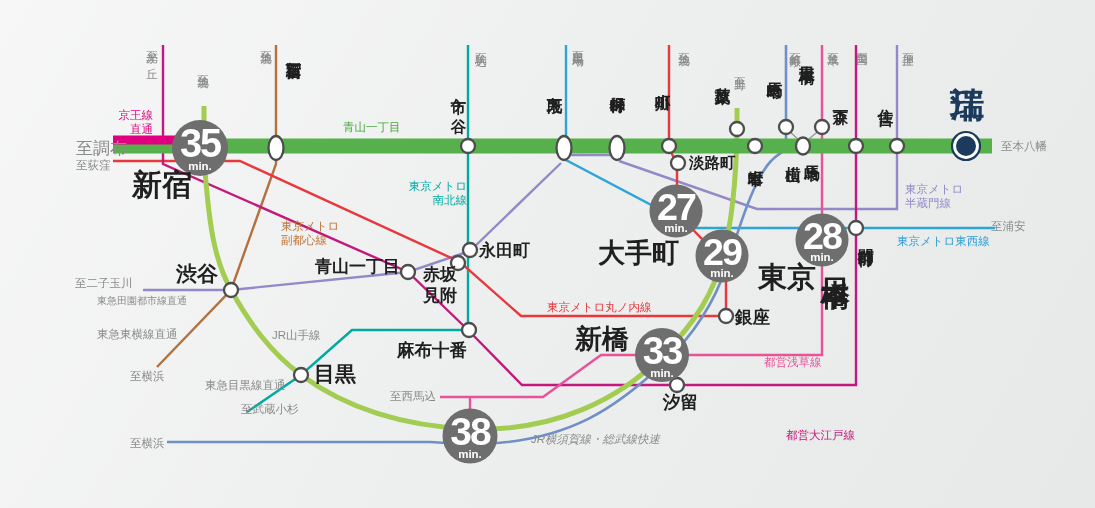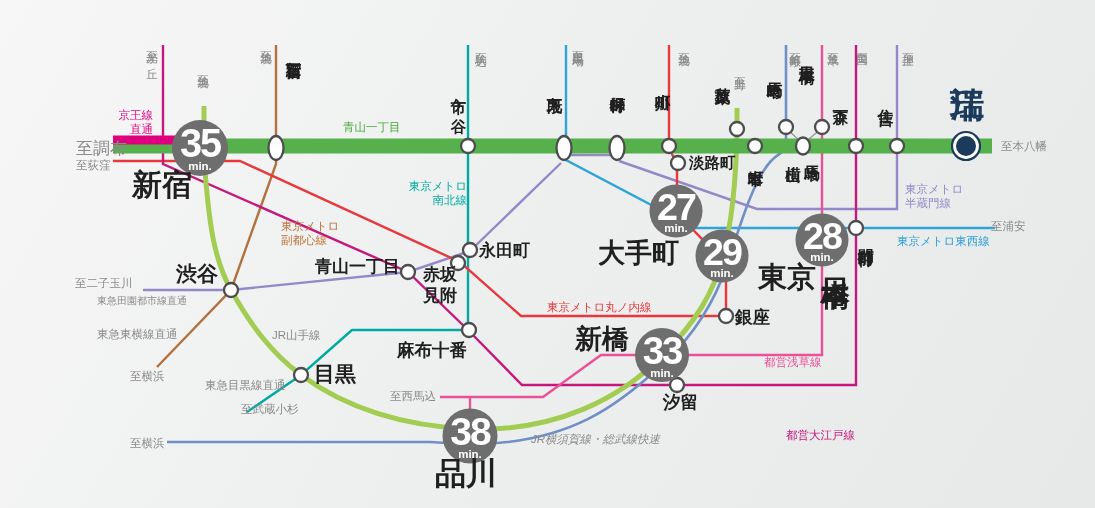--- a/index.html
+++ b/index.html
@@ -132,21 +132,20 @@
       <div class="lbl name" style="font-size: 17px; left: 479px; top: 241px;">永田町</div>
       <div class="lbl name" style="font-size: 17px; left: 423px; top: 265px;">赤坂
 見附</div>
       <div class="lbl name" style="font-size: 17.5px; left: 397px; top: 340px;">麻布十番</div>
       <div class="lbl name" style="font-size: 15.5px; left: 689px; top: 154px;">淡路町</div>
       <div class="lbl name" style="font-size: 17.5px; left: 735px; top: 307px;">銀座</div>
       <div class="lbl name" style="font-size: 27px; left: 598px; top: 237px;">大手町</div>
       <div class="lbl name" style="font-size: 29px; left: 750px; top: 260px; margin-left: 8px;">東京</div>
       <div class="lbl name" style="font-size: 27px; left: 575px; top: 323px;">新橋</div>
       <div class="lbl name" style="font-size: 17.5px; left: 663px; top: 392px;">汐留</div>
-      <div class="lbl name" style="font-size: 31px; left: 435px; top: 455px;">品川</div>
       <div class="lbl" style="font-size: 11.5px; color: rgb(74, 166, 60); left: 343px; top: 120px;">青山一丁目</div>
       <div class="lbl" style="font-size: 11.5px; color: rgb(232, 56, 61); left: 547px; top: 300px;">東京メトロ丸ノ内線</div>
       <div class="lbl" style="font-size: 11.5px; color: rgb(232, 82, 152); left: 764px; top: 355px;">都営浅草線</div>
       <div class="lbl" style="font-size: 11.5px; color: rgb(196, 24, 127); left: 786px; top: 387px; margin-top: 41px;">都営大江戸線</div>
       <div class="lbl" style="font-size: 11.5px; color: rgb(43, 159, 216); left: 897px; top: 234px;">東京メトロ東西線</div>
       <div class="lbl" style="font-size: 11.5px; color: rgb(138, 138, 138); left: 272px; top: 328px;">JR山手線</div>
       <div class="lbl" style="font-size: 11.5px; color: rgb(138, 138, 138); left: 531px; top: 432px; font-style: italic;">JR横須賀線・総武線快速</div>
       <div class="lbl" style="font-size: 10px; color: rgb(138, 138, 138); left: 97px; top: 295px;">東急田園都市線直通</div>
       <div class="lbl" style="font-size: 11.5px; color: rgb(138, 138, 138); left: 97px; top: 328px; font-family: Liberation Mono, monospace;">東急東横線直通</div>
       <div class="lbl" style="font-size: 11.5px; color: rgb(138, 138, 138); left: 205px; top: 378px;">東急目黒線直通</div>

